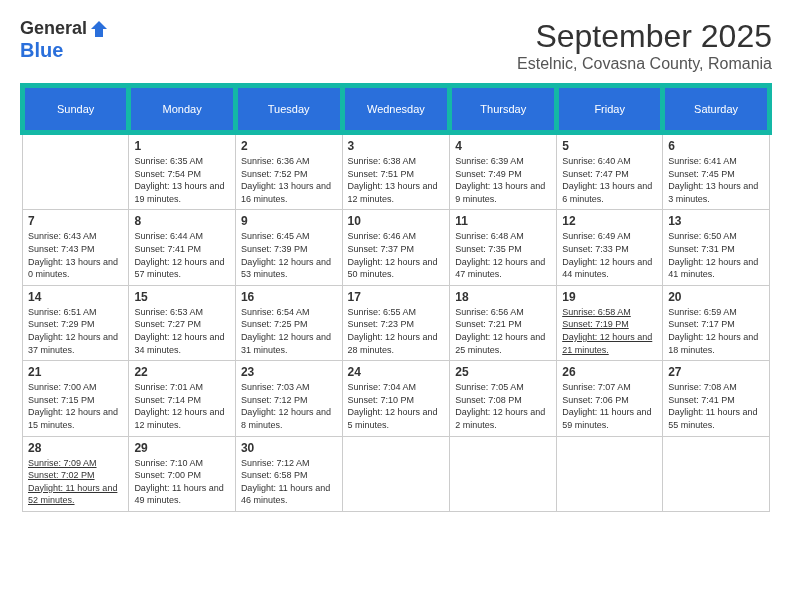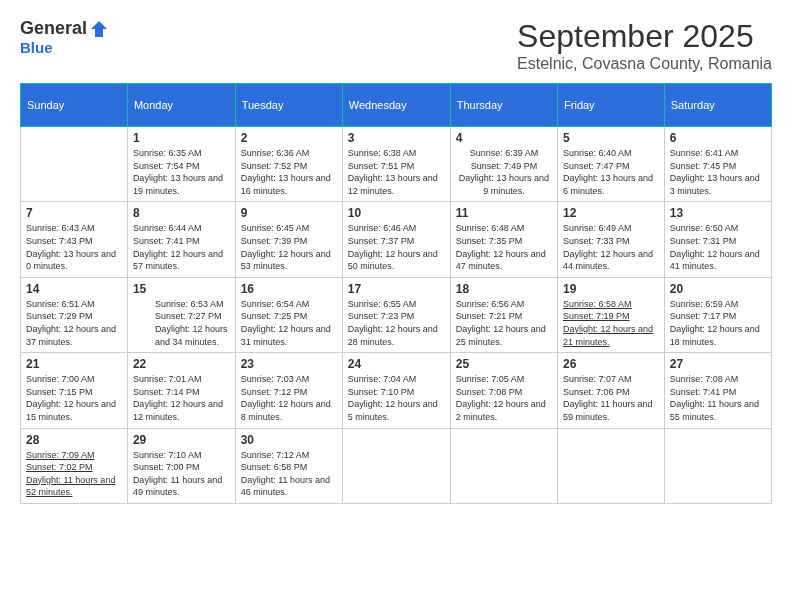--- a/index.html
+++ b/index.html
@@ -29,54 +29,55 @@
     .logo-text {
       display: flex;
       align-items: center;
     }
     .logo-general {
       font-size: 18px;
       font-weight: bold;
       color: #333;
     }
     .logo-blue {
-      font-size: 15px;
+      font-size: 20px;
       font-weight: bold;
       color: #2a6fdb;
     }
     .logo-icon {
       width: 20px;
       height: 20px;
       margin-left: 2px;
     }
     .title-section {
+      text-align: right;
       margin-left: 30px;
     }
     .month-title {
       font-size: 32px;
       font-weight: normal;
       color: #333;
     }
     .location {
       font-size: 16px;
       color: #555;
     }
     .calendar {
       width: 100%;
       border-collapse: collapse;
       font-size: 10px;
     }
     .calendar th {
       background: #2a6fdb;
       color: #fff;
-      text-align: left;
+      text-align: center;
       padding: 15px 6px;
       font-size: 11px;
       font-weight: normal;
-      border: 1px solid #14b8a6;
+      border: 5px solid #14b8a6;
     }
     .calendar td {
       border: 1px solid #ccc;
       vertical-align: top;
       padding: 4px 5px;
       width: 110px;
       min-height: 70px;
       height: 70px;
     }
     .day-number {
@@ -145,21 +146,21 @@
 Daylight: 13 hours and 16 minutes.</div>
           </td>
           <td>
             <div class="day-number">3</div>
             <div class="day-info" style="white-space: pre-line;">Sunrise: 6:38 AM
 Sunset: 7:51 PM
 Daylight: 13 hours and 12 minutes.</div>
           </td>
           <td>
             <div class="day-number">4</div>
-            <div class="day-info" style="white-space: pre-line; text-align: center;">Sunrise: 6:39 AM
+            <div class="day-info" style="white-space: pre-line;">Sunrise: 6:39 AM
 Sunset: 7:49 PM
 Daylight: 13 hours and 9 minutes.</div>
           </td>
           <td>
             <div class="day-number">5</div>
             <div class="day-info" style="white-space: pre-line;">Sunrise: 6:40 AM
 Sunset: 7:47 PM
 Daylight: 13 hours and 6 minutes.</div>
           </td>
           <td>
@@ -215,21 +216,21 @@
         </tr>
         <tr>
           <td>
             <div class="day-number">14</div>
             <div class="day-info" style="white-space: pre-line;">Sunrise: 6:51 AM
 Sunset: 7:29 PM
 Daylight: 12 hours and 37 minutes.</div>
           </td>
           <td>
             <div class="day-number">15</div>
-            <div class="day-info" style="white-space: pre-line; margin-left: 22px;">Sunrise: 6:53 AM
+            <div class="day-info" style="white-space: pre-line;">Sunrise: 6:53 AM
 Sunset: 7:27 PM
 Daylight: 12 hours and 34 minutes.</div>
           </td>
           <td>
             <div class="day-number">16</div>
             <div class="day-info" style="white-space: pre-line;">Sunrise: 6:54 AM
 Sunset: 7:25 PM
 Daylight: 12 hours and 31 minutes.</div>
           </td>
           <td>

